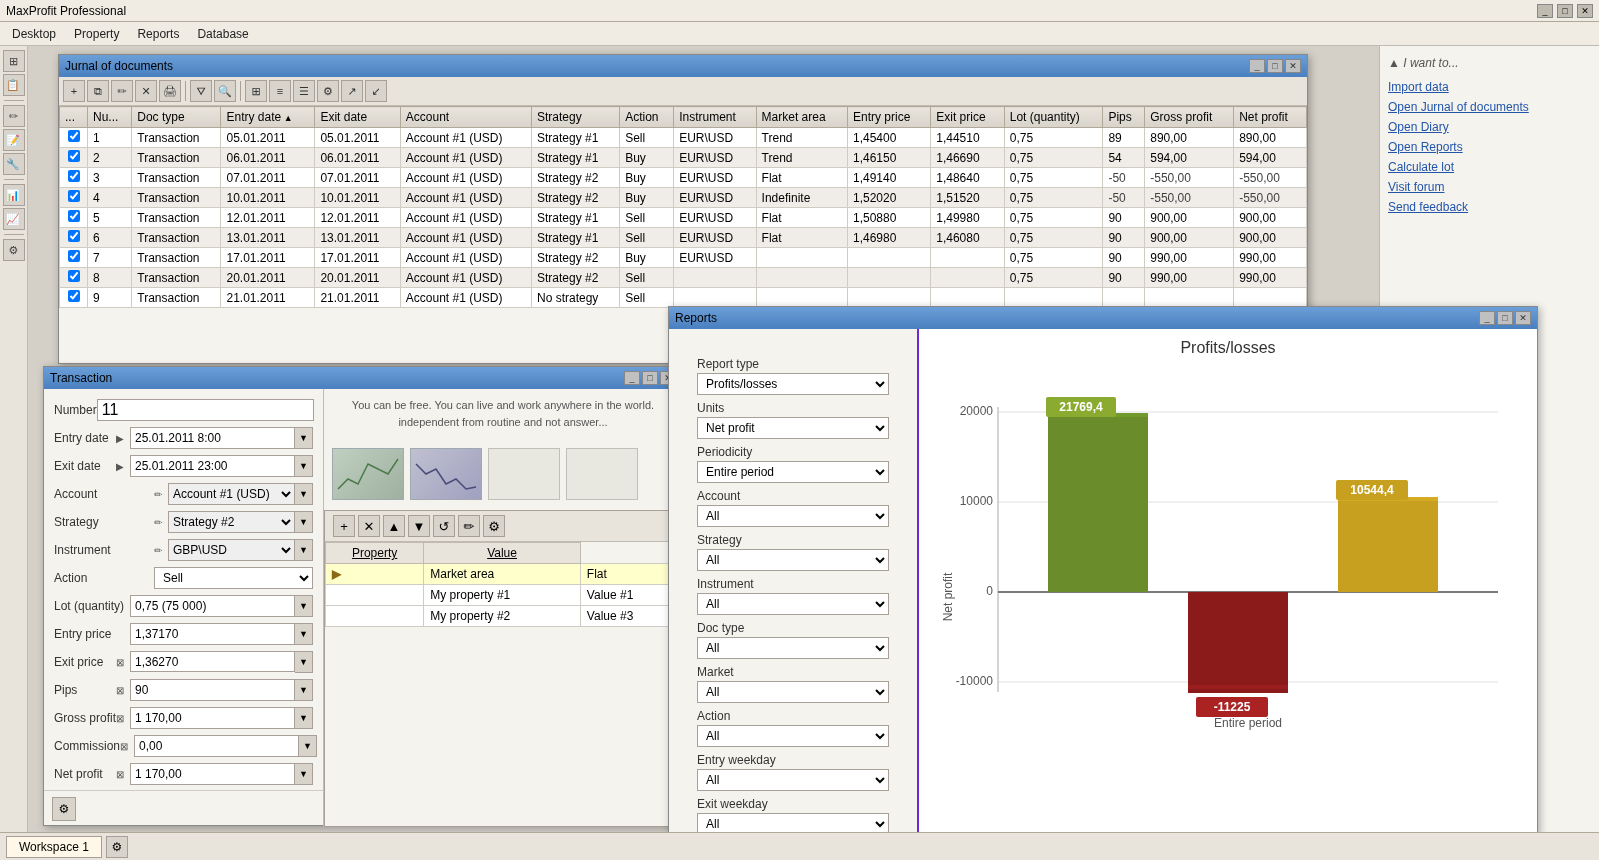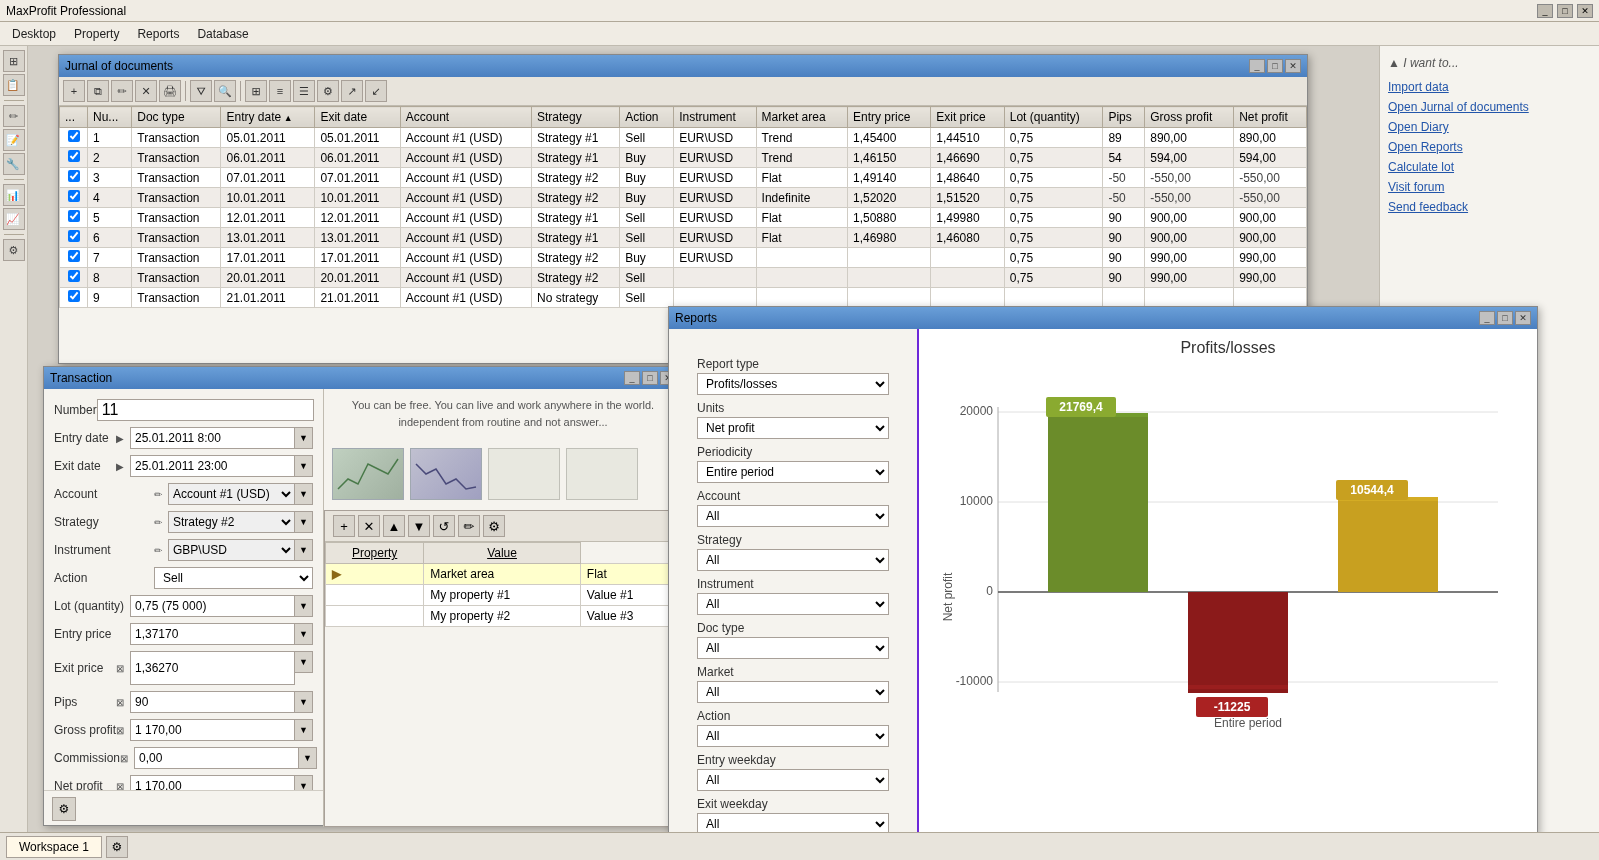--- a/index.html
+++ b/index.html
@@ -594,21 +594,21 @@
               <span class="form-label">Entry price</span>
               <div class="form-input-with-btn">
                 <input style="flex: 1 1 0%; height: 22px; border: 1px solid rgb(168, 160, 152); background: white; padding: 0px 4px; font-size: 12px;" type="text" value="1,37170">
                 <div class="form-input-btn">▼</div>
               </div>
             </div>
             <div class="form-row">
               <span class="form-label">Exit price</span>
               <div class="form-input-with-btn">
                 <span style="width:14px; color:#555; font-size:10px; display:flex; align-items:center;">⊠</span>
-                <input style="flex: 1 1 0%; height: 34px; border: 1px solid rgb(168, 160, 152); background: white; padding: 0px 4px; font-size: 12px;" type="text" value="1,36270">
+                <input style="flex: 1 1 0%; height: 21px; border: 1px solid rgb(168, 160, 152); background: white; padding: 0px 4px; font-size: 12px;" type="text" value="1,36270">
                 <div class="form-input-btn">▼</div>
               </div>
             </div>
             <div class="form-row">
               <span class="form-label">Pips</span>
               <div class="form-input-with-btn">
                 <span style="width:14px; color:#555; font-size:10px; display:flex; align-items:center;">⊠</span>
                 <input style="flex: 1 1 0%; height: 22px; border: 1px solid rgb(168, 160, 152); background: white; padding: 0px 4px; font-size: 12px;" type="text" value="90">
                 <div class="form-input-btn">▼</div>
               </div>

